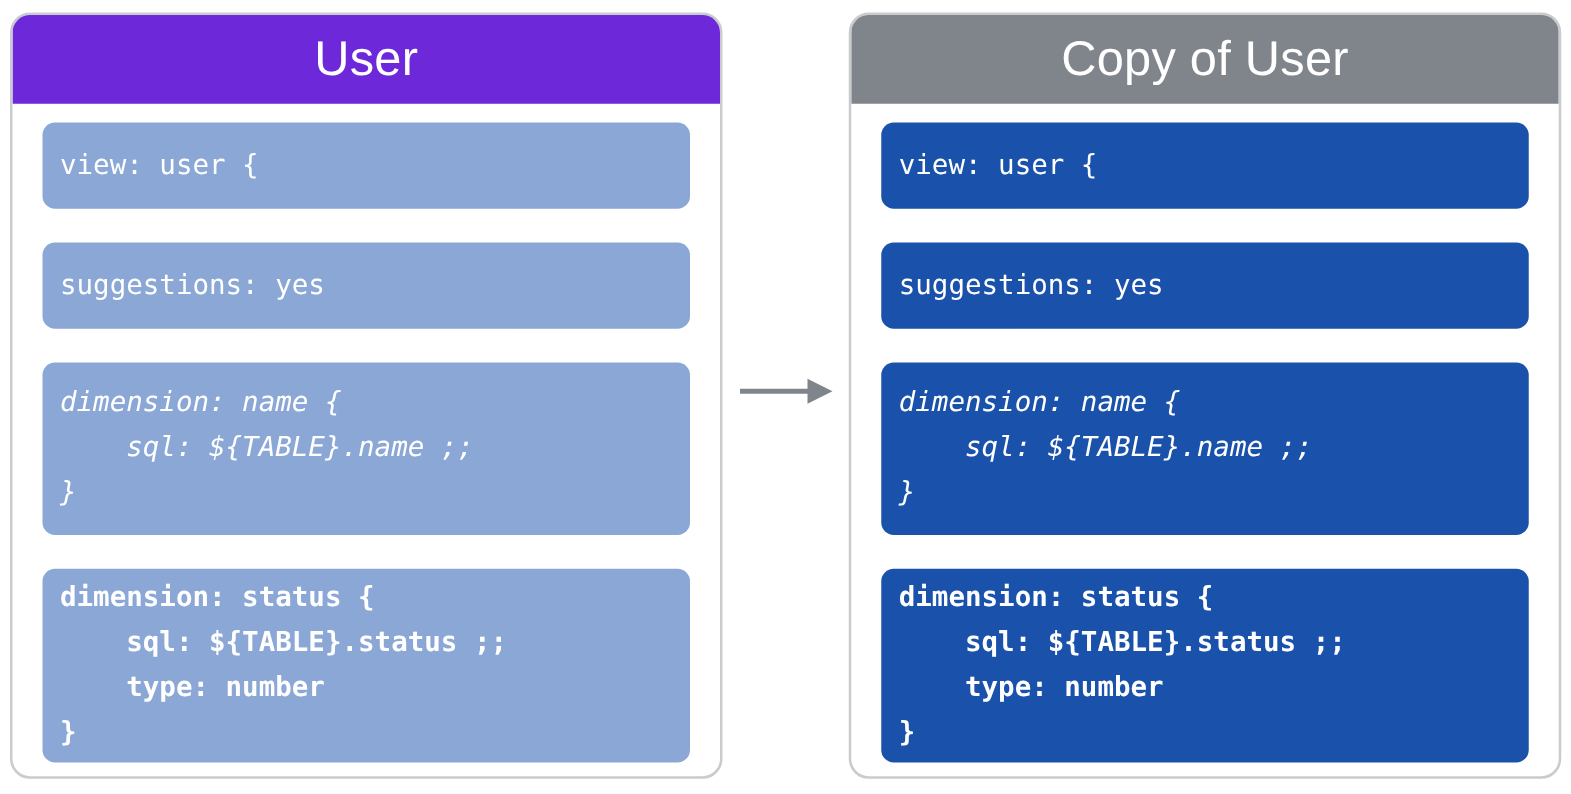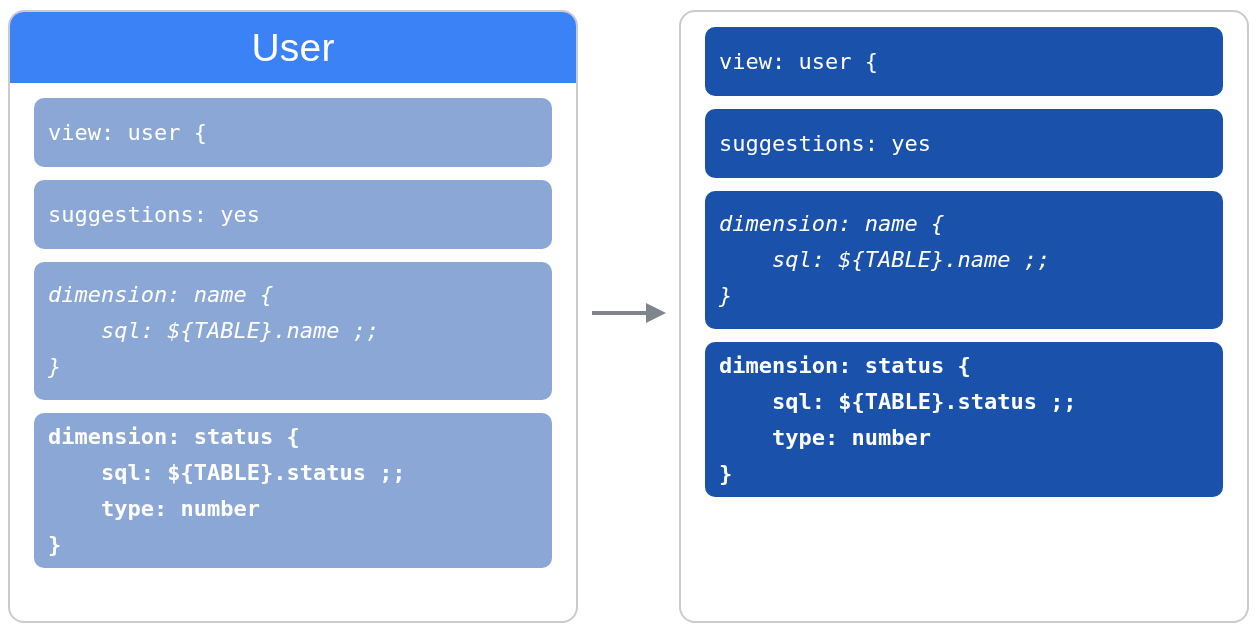--- a/index.html
+++ b/index.html
@@ -54,30 +54,30 @@
     align-items: center;
     justify-content: center;
     color: #ffffff;
     font-size: 39px;
     font-weight: 400;
     letter-spacing: 0.2px;
     line-height: 1;
     font-family: "Liberation Sans", sans-serif;
   }
 
-  .card-source .card-header { background: #3b82f6; }
+  .card-source .card-header { background: #6d28d9; }
   .card-copy   .card-header { background: #80858c; }
 
   .card-body {
     flex: 1 1 auto;
     padding: 15px 24px 14px 24px;
     box-sizing: border-box;
     display: flex;
     flex-direction: column;
-    gap: 13px;
+    gap: 27px;
   }
 
   
   .code-block {
     border-radius: 10px;
     box-sizing: border-box;
     padding: 8px 14px 8px 14px;
     color: #ffffff;
     font-family: "DejaVu Sans Mono", "Liberation Mono", monospace;
     font-size: 22px;
@@ -136,20 +136,21 @@
   </div>
 
   <div class="arrow">
     <svg width="75" height="36" viewBox="0 0 75 36" xmlns="http://www.w3.org/2000/svg">
       <line x1="0" y1="18" x2="56" y2="18" stroke="#80858c" stroke-width="4"></line>
       <polygon points="54,8 74,18 54,28" fill="#80858c"></polygon>
     </svg>
   </div>
 
   <div class="card card-copy">
+    <div class="card-header">Copy of User</div>
     <div class="card-body">
       <div class="code-block h1">
         <span class="code-line">view: user {</span>
       </div>
       <div class="code-block h1">
         <span class="code-line">suggestions: yes</span>
       </div>
       <div class="code-block h3">
         <span class="code-line">dimension: name {</span>
         <span class="code-line">    sql: ${TABLE}.name ;;</span>

